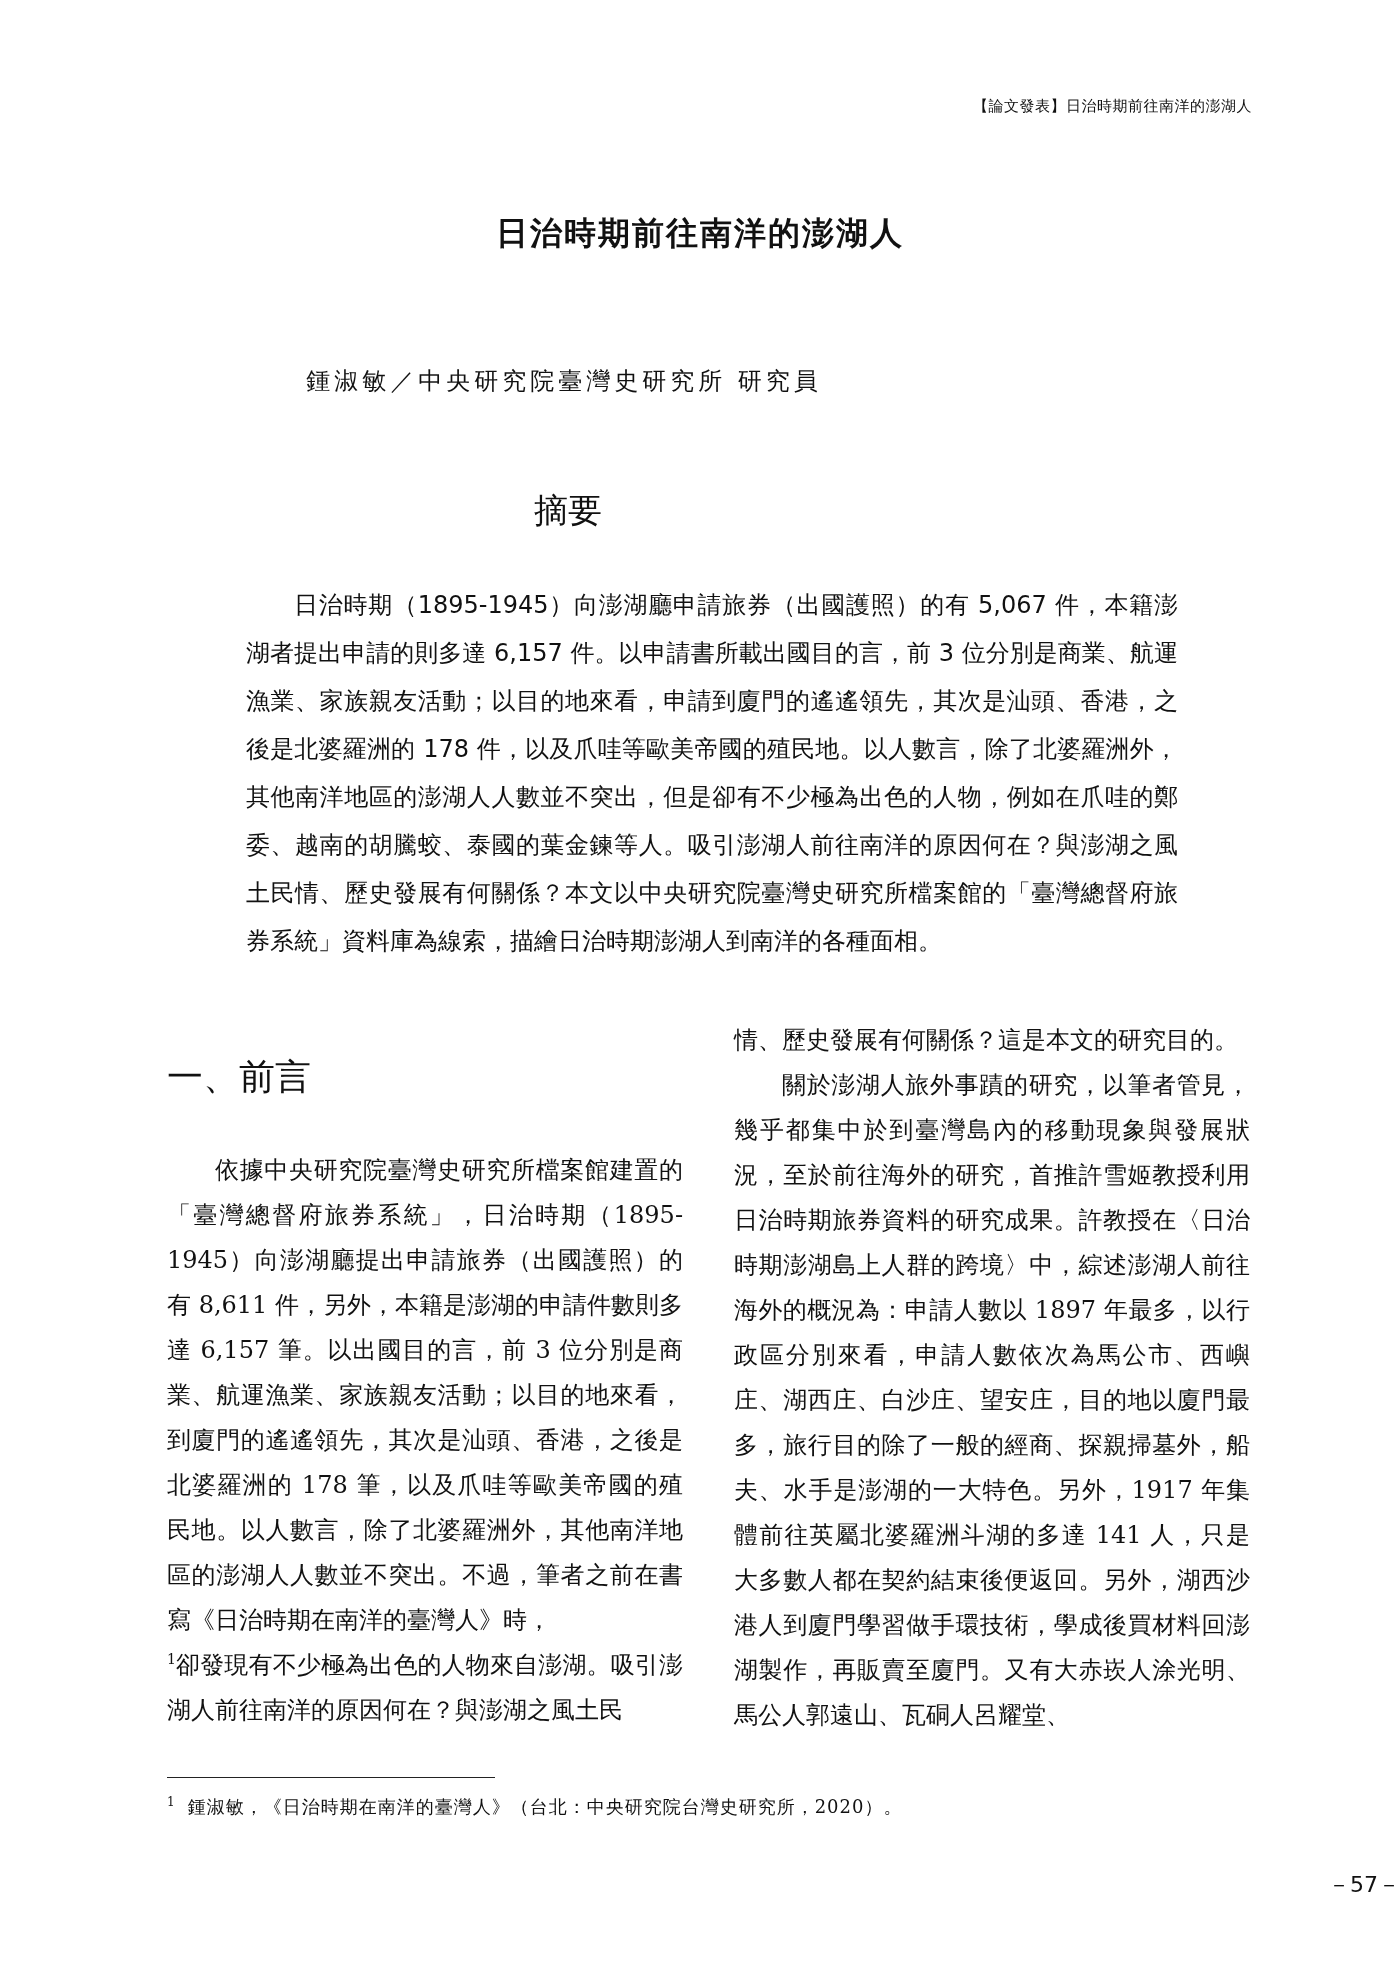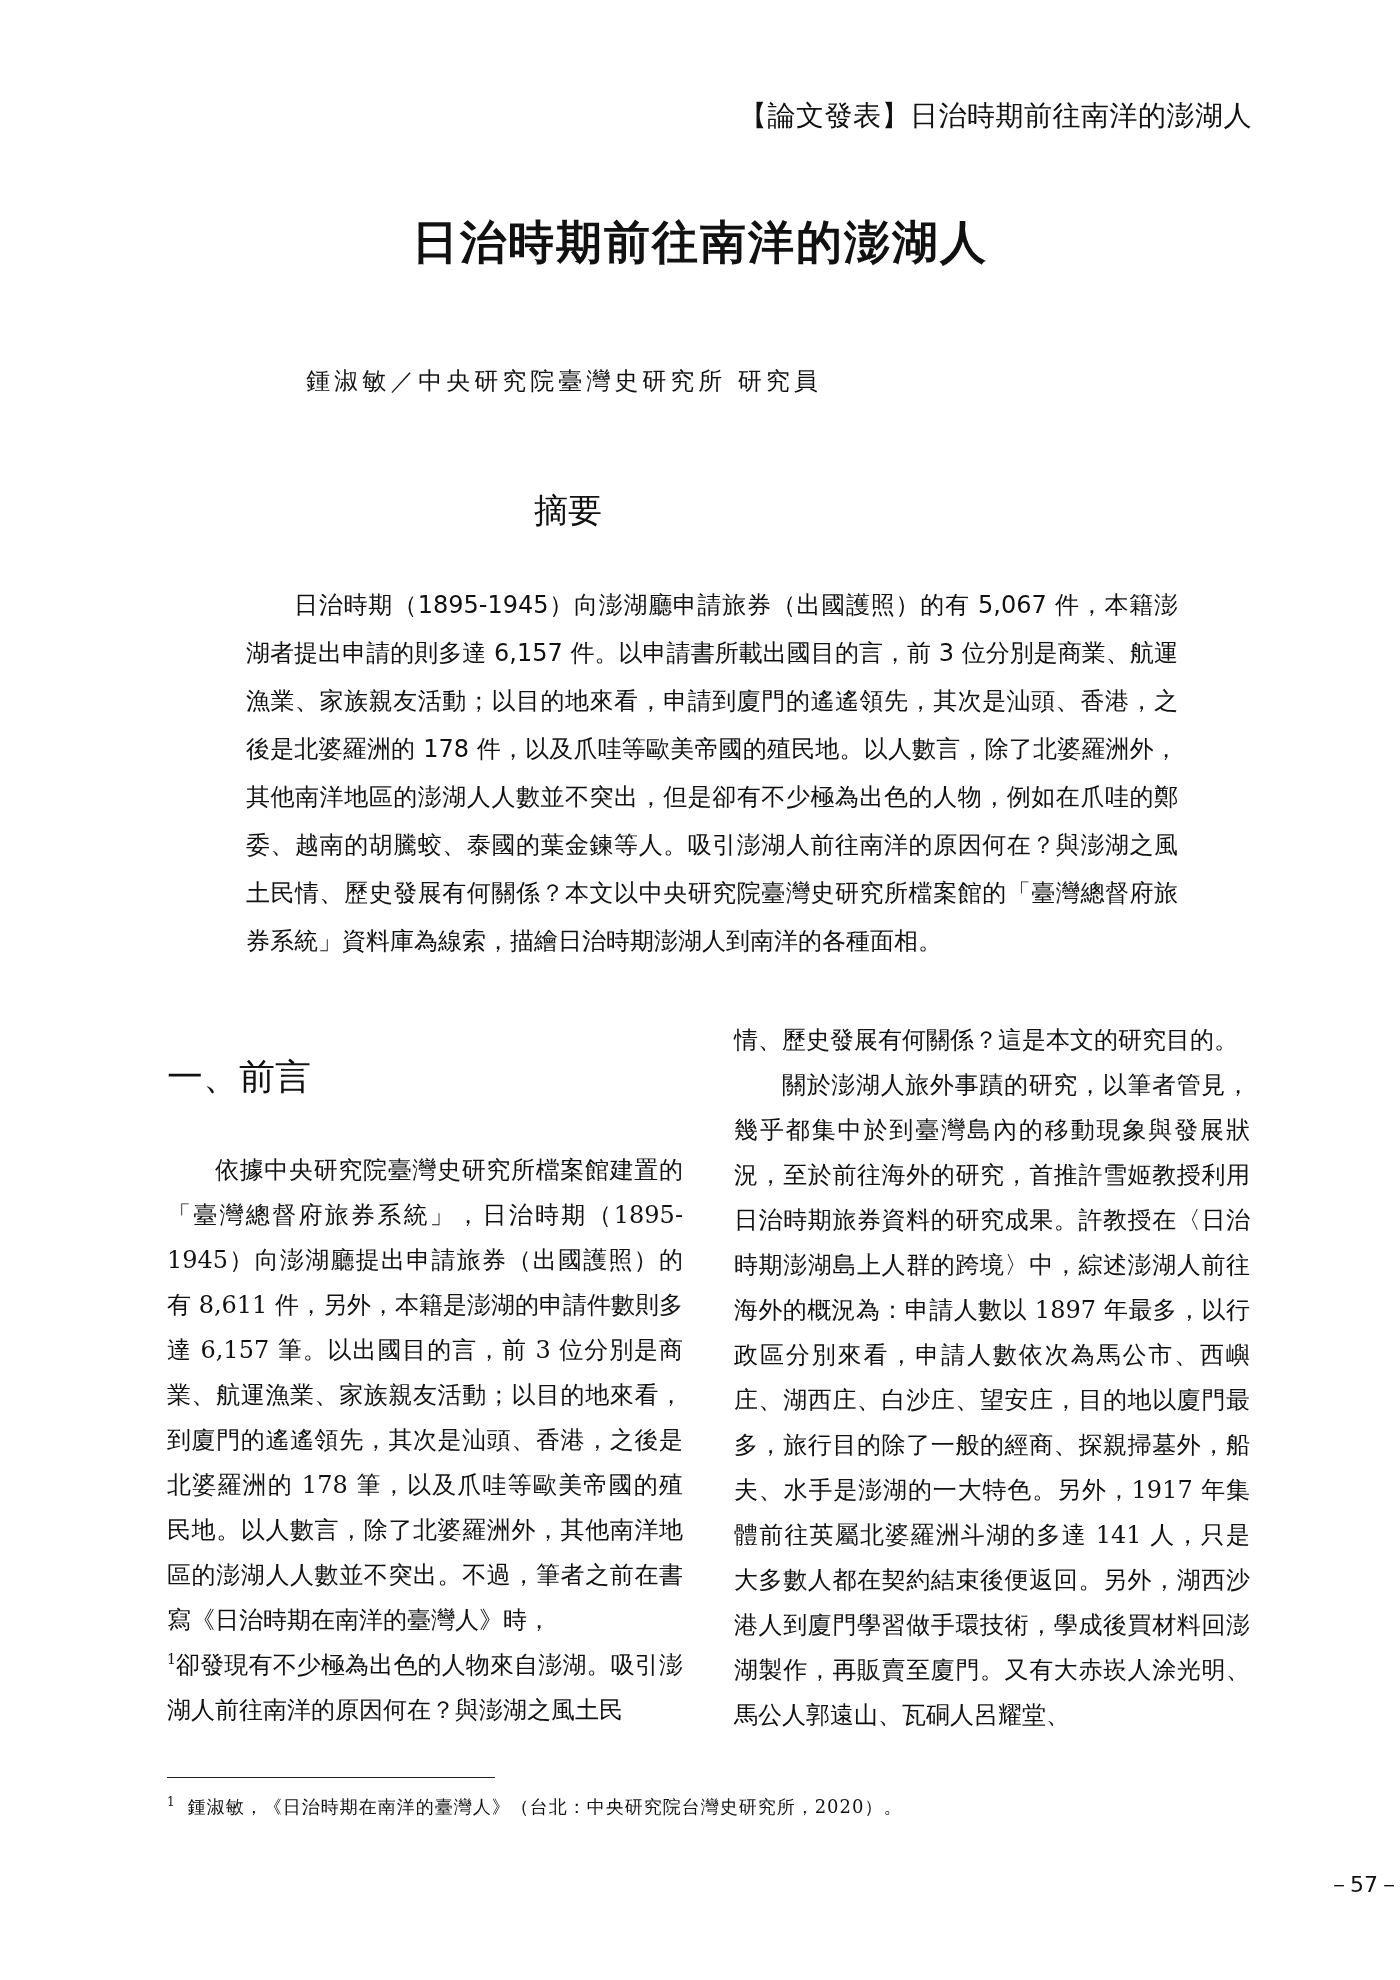--- a/index.html
+++ b/index.html
@@ -1,18 +1,18 @@
 <!DOCTYPE html>
 <html><head>
 <meta charset="utf-8">
 <style>
   html, body { margin: 0; padding: 0; background: #ffffff; }
   body { width: 1400px; height: 1980px; position: relative; overflow: hidden; color: #111; font-family: "DejaVu Sans", "Liberation Sans", sans-serif; }
-  .running-head { position: absolute; top: 97px; right: 148px; font-size: 28px; letter-spacing: 0.5px; }
-  .title { position: absolute; top: 212px; left: 0; width: 1400px; text-align: center; font-family: "DejaVu Serif", serif; font-weight: bold; font-size: 46px; letter-spacing: 2px; }
+  .running-head { position: absolute; top: 97px; right: 148px; font-size: 15px; letter-spacing: 0.5px; }
+  .title { position: absolute; top: 212px; left: 0; width: 1400px; text-align: center; font-family: "DejaVu Serif", serif; font-weight: bold; font-size: 32px; letter-spacing: 2px; }
   .author { position: absolute; top: 365px; left: 0; width: 1128px; text-align: center; font-family: "DejaVu Serif", serif; font-size: 24px; letter-spacing: 4px; }
   .abstract-heading { position: absolute; top: 488px; left: 0; width: 1136px; text-align: center; font-size: 34px; }
   .abstract { position: absolute; top: 577px; left: 242px; width: 940px; font-size: 24px; line-height: 48px; text-align: justify; }
   .abstract p { margin: 4px; text-indent: 2em; }
   .section-heading { position: absolute; top: 1053px; left: 167px; font-family: "DejaVu Serif", serif; font-size: 36px; }
   .col { position: absolute; width: 516px; font-size: 24px; line-height: 45px; text-align: justify; font-family: "DejaVu Serif", serif; }
   .col p { margin: 0; }
   .col .indent { text-indent: 2em; }
   .col-left { top: 1148px; left: 167px; }
   .col-right { top: 1018px; left: 734px; }

